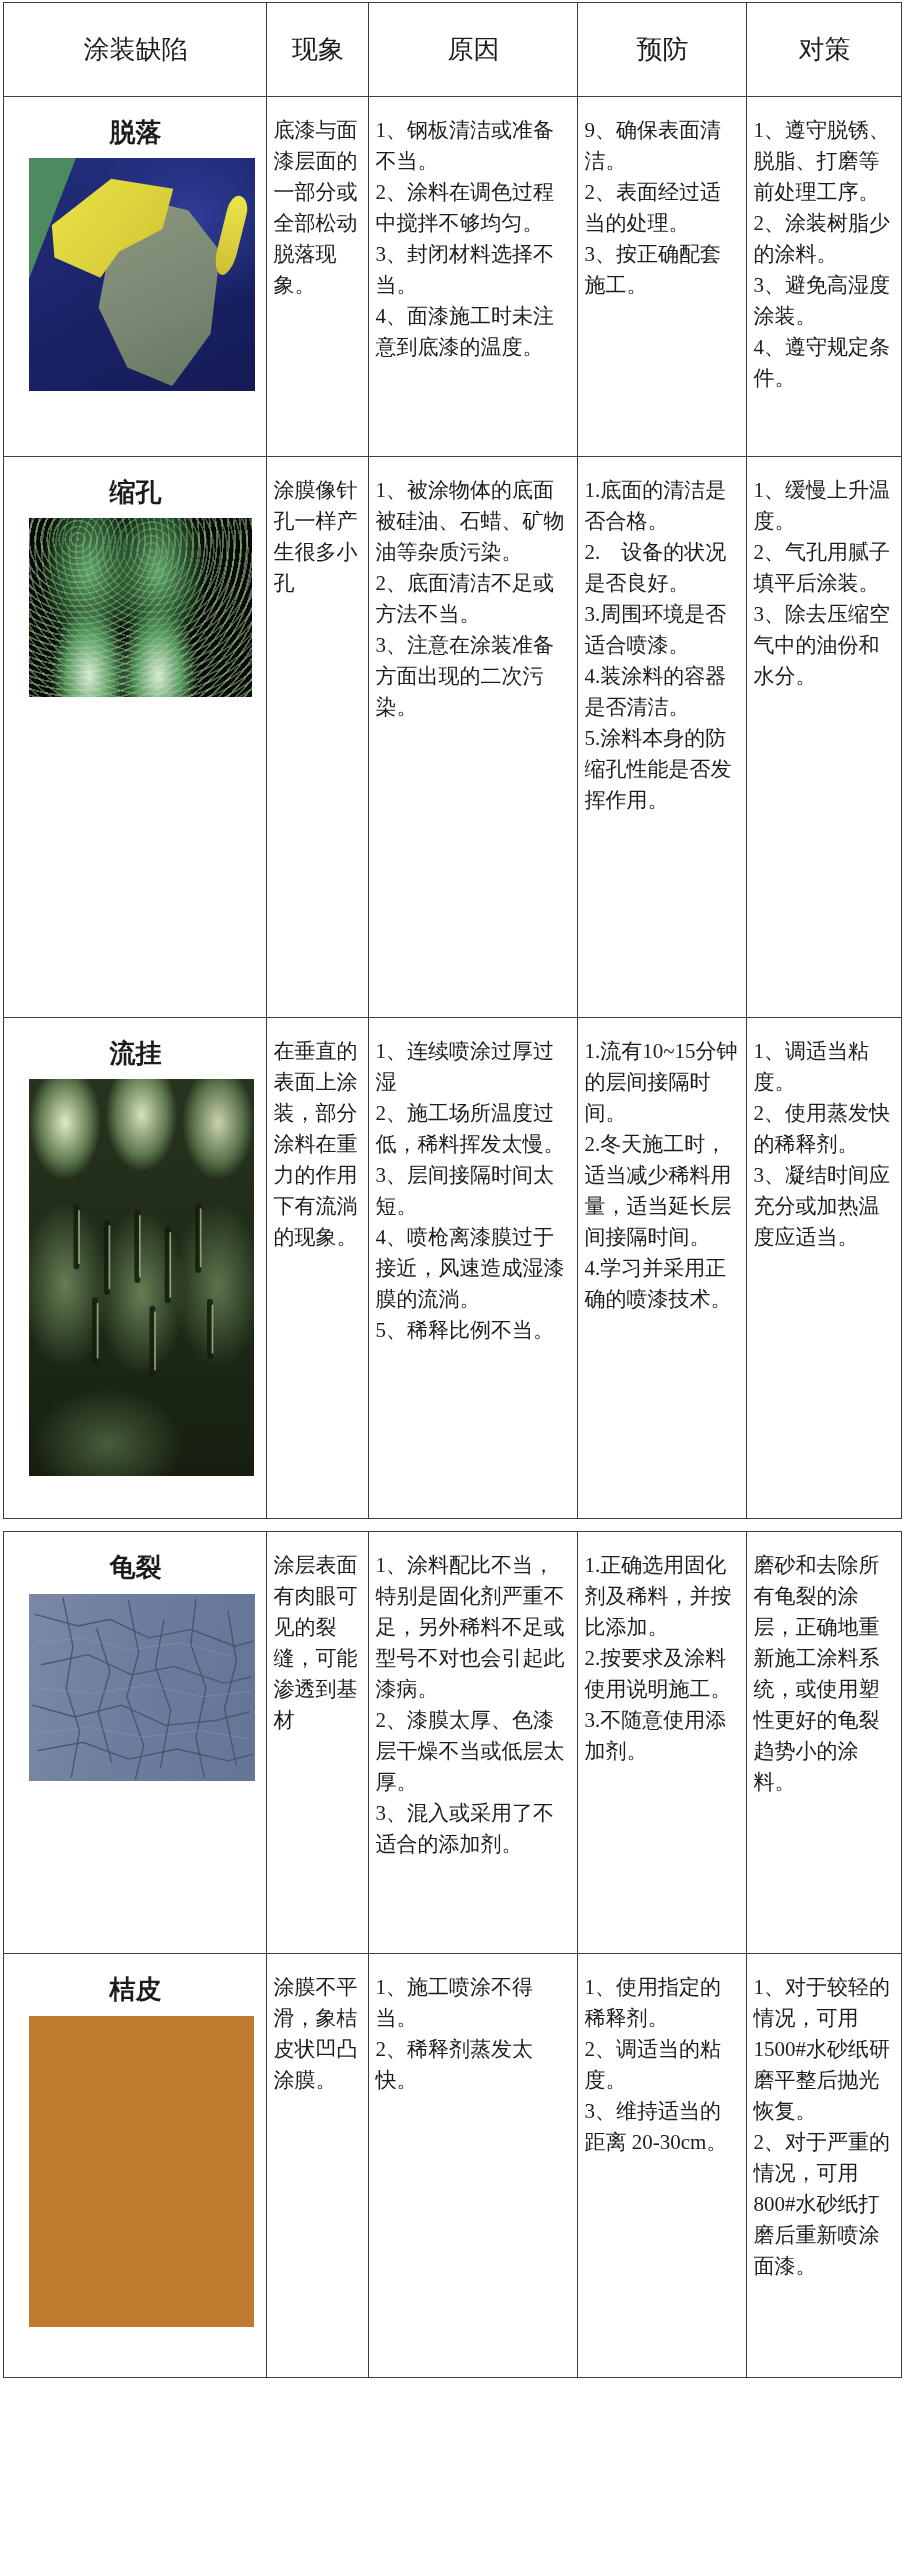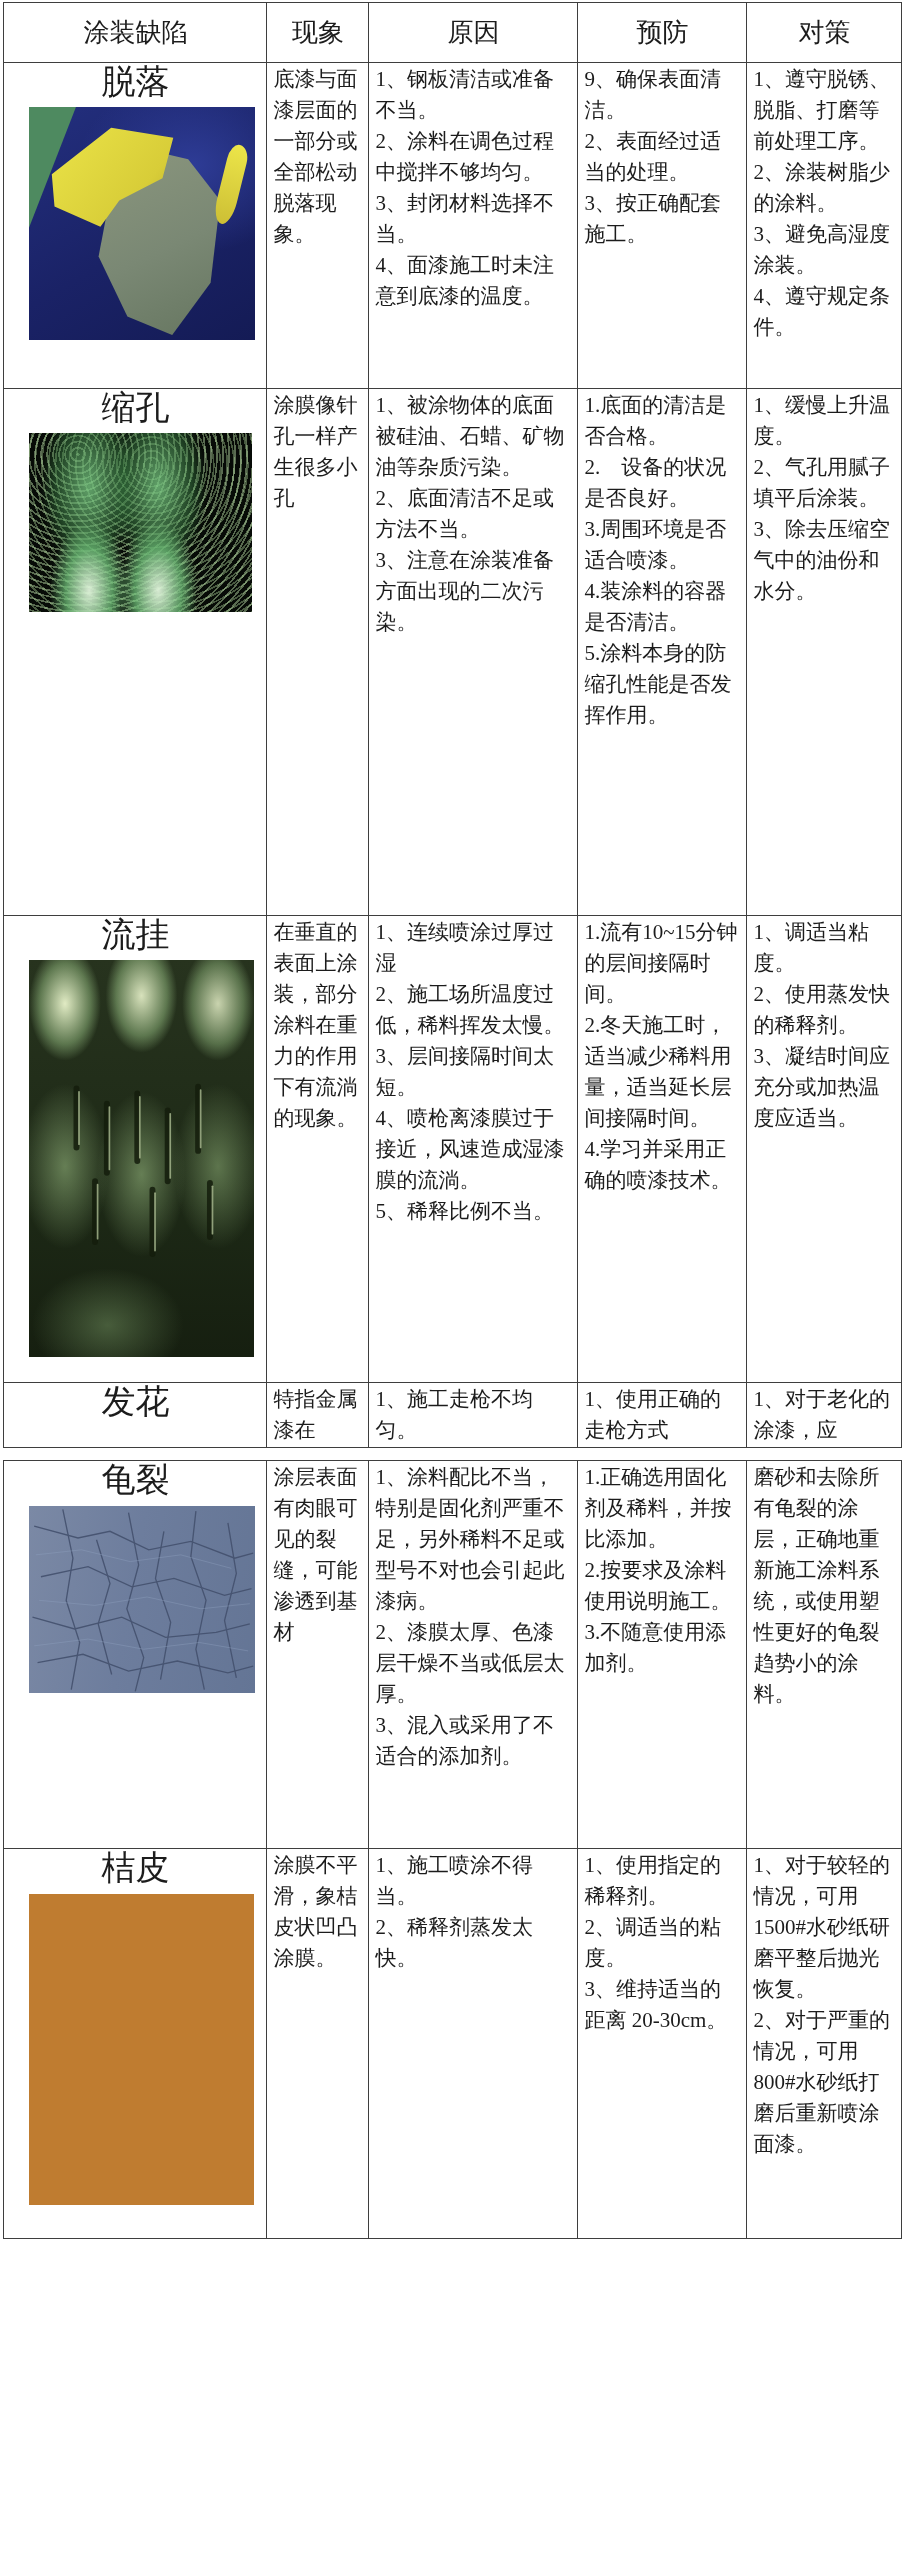--- a/index.html
+++ b/index.html
@@ -12,38 +12,38 @@
   .page { padding:1.7px 0 5px 3.4px; }
 
   table.defect-table {
     border-collapse:collapse;
     table-layout:fixed;
     width:899px;
   }
   .defect-table td, .defect-table th {
     border:1.7px solid #3e3e3e;
     vertical-align:top;
-    padding:1px 6px;
+    padding:18px 6px;
     overflow:hidden;
   }
   .defect-table th {
     font-weight:normal;
     text-align:center;
     vertical-align:middle;
     height:57px;
     font-size:26px;
   }
   .cell-text {
     white-space:pre-line;
     font-size:21px;
     line-height:31px;
     text-align:left;
   }
   .defect-cell { text-align:center; padding:1.7px 1.7px; }
-  .defect-label { font-size:34px; line-height:35px; }
+  .defect-label { font-size:26px; line-height:35px;font-weight:bold; }
 
   
   .r-tuoluo   td { height:323px; }
   .r-suokong  td { height:524px; }
   .r-liugua   td { height:464px; }
   .r-fahua    td { height:59px;  }
   .r-fahua2   td { height:324px; }
   .r-guilie   td { height:385px; }
   .r-jupi     td { height:387px; }
 
@@ -251,37 +251,20 @@
 2.冬天施工时，适当减少稀料用量，适当延长层间接隔时间。
 4.学习并采用正确的喷漆技术。</div>
           </td>
       <td>
             <div class="cell-text">1、调适当粘度。
 2、使用蒸发快的稀释剂。
 3、凝结时间应充分或加热温度应适当。</div>
           </td>
     </tr>
 
-    <tr class="r-fahua">
-      <td class="defect-cell">
-        <div class="defect-label">发花</div>
-      </td>
-      <td>
-            <div class="cell-text">特指金属漆在</div>
-          </td>
-      <td>
-            <div class="cell-text">1、施工走枪不均匀。</div>
-          </td>
-      <td>
-            <div class="cell-text">1、使用正确的走枪方式</div>
-          </td>
-      <td>
-            <div class="cell-text">1、对于老化的涂漆，应</div>
-          </td>
-    </tr>
   </tbody>
     </table>
 
   <div class="page-break"></div>
 
   <table class="defect-table">
     <colgroup>
       <col style="width:263px">
         <col style="width:102px">
         <col style="width:209px">

